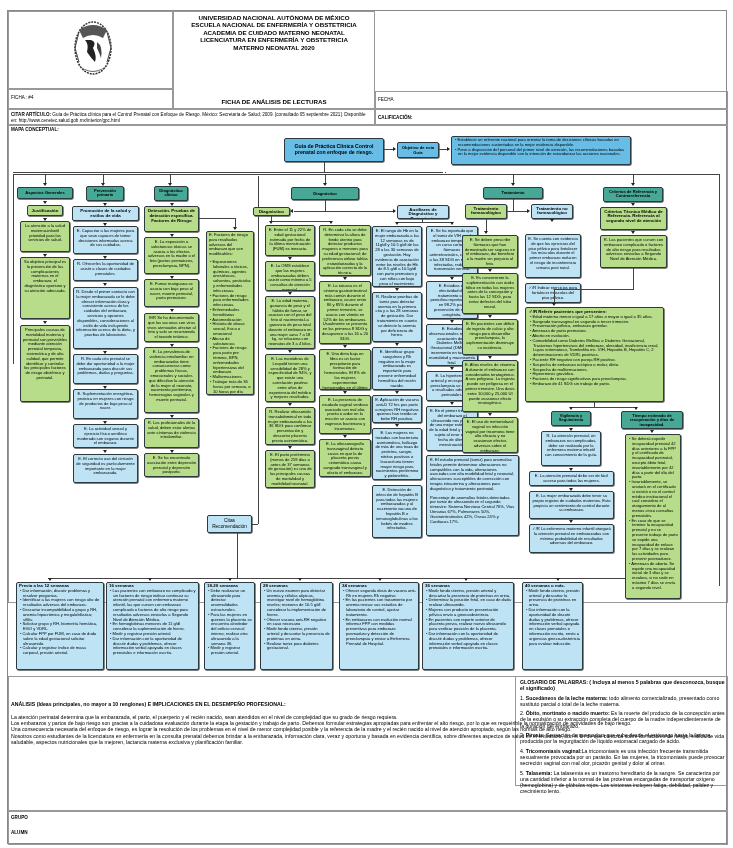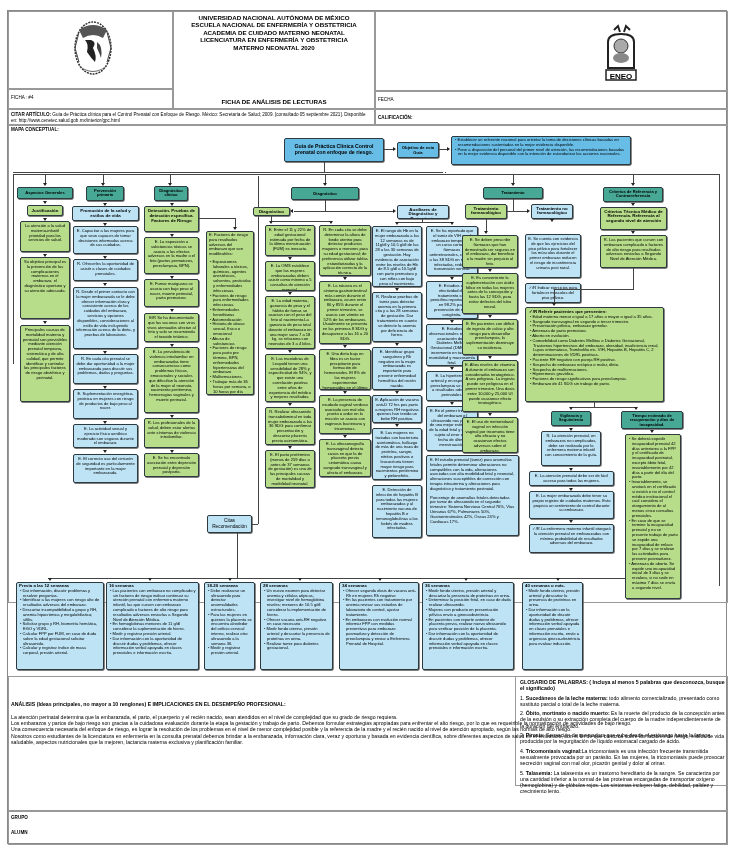--- a/index.html
+++ b/index.html
@@ -49,30 +49,20 @@
   <div class="cell" style="left:165px;top:0;width:202px;height:98px;">
     <div class="hdr-title abs" style="left:0;top:2px;width:200px;font-size:6.2px;line-height:7.4px;">
       <div>UNIVERSIDAD NACIONAL AUTÓNOMA DE   MÉXICO</div>
       <div>ESCUELA NACIONAL DE ENFERMERÍA Y   OBSTETRICIA</div>
       <div>ACADEMIA DE CUIDADO MATERNO NEONATAL</div>
       <div>LICENCIATURA EN ENFERMERÍA Y   OBSTETRICIA</div>
       <div>MATERNO NEONATAL 2020</div>
     </div>
     <div class="abs" style="left:0;top:86px;width:200px;text-align:center;font-size:6.2px;font-weight:bold;">FICHA DE ANÁLISIS DE LECTURAS</div>
   </div>
-  <div class="cell" style="left:367px;top:0;width:353px;height:80px;">
-    <svg class="abs" style="left:228px;top:12px;" width="34" height="58" viewBox="0 0 34 58">
-      <path d="M10 6 L14 2 L16 8 M20 8 L22 2 L26 6" stroke="#222" stroke-width="2" fill="none"></path>
-      <path d="M4 18 Q4 10 17 10 Q30 10 30 18 L30 44 L4 44 Z" fill="none" stroke="#222" stroke-width="2"></path>
-      <circle cx="17" cy="22" r="7" fill="#aaa" stroke="#333"></circle>
-      <ellipse cx="17" cy="34" rx="8" ry="5" fill="#888"></ellipse>
-      <rect x="2" y="46" width="30" height="10" fill="#fff" stroke="#222" stroke-width="1.5"></rect>
-      <text x="17" y="54.5" font-size="8" font-weight="bold" text-anchor="middle" font-family="Liberation Sans, sans-serif">ENEO</text>
-    </svg>
-  </div>
   <div class="cell" style="left:367px;top:80px;width:353px;height:18px;">
     <span class="abs small" style="left:2px;top:5px;">FECHA</span>
   </div>
   <div class="cell" style="left:0;top:98px;width:367px;height:16px;">
     <div class="abs small" style="left:2px;top:2px;width:360px;line-height:5.6px;"><b>CITAR ARTÍCULO:</b><span> Guía de Práctica clínica para el Control Prenatal con Enfoque de Riesgo. México: Secretaria de Salud; 2009. [consultado 05 septiembre 2021]. Disponible en: http://www.cenetec.salud.gob.mx/interior/gpc.html</span></div>
   </div>
   <div class="cell" style="left:367px;top:98px;width:353px;height:16px;">
     <span class="abs small" style="left:2px;top:5px;font-weight:bold;">CALIFICACIÓN:</span>
   </div>
   <div class="cell" style="left:0;top:114px;width:720px;height:478px;">

